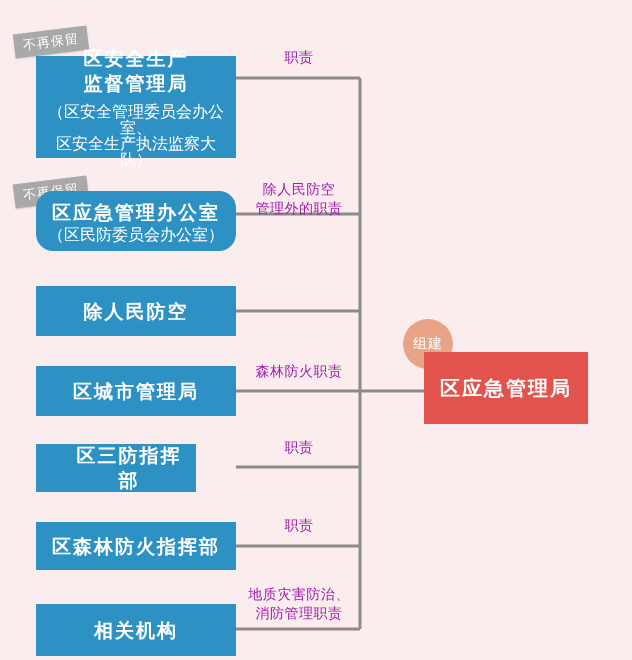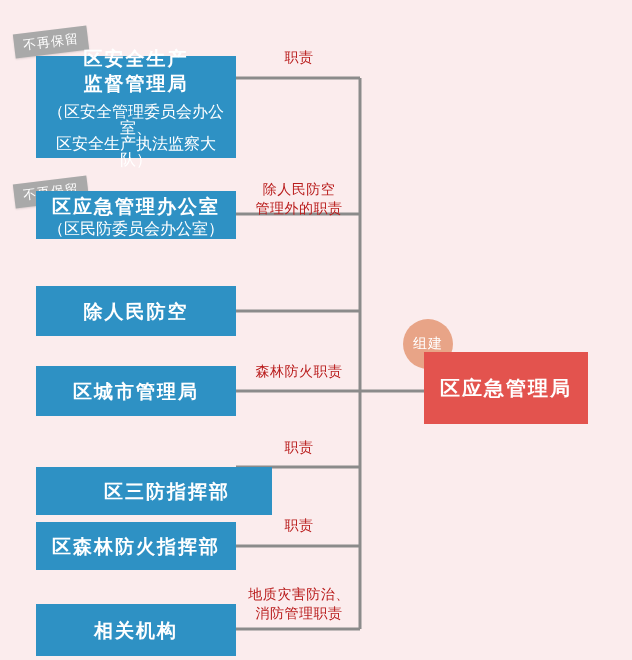--- a/index.html
+++ b/index.html
@@ -93,21 +93,21 @@
     letter-spacing: 1px;
     padding: 3px 9px;
     transform: rotate(-7deg);
     box-shadow: 0 1px 2px rgba(0,0,0,0.12);
     white-space: nowrap;
   }
 
   
   .edge-label {
     position: absolute;
-    color: #b91c1c;
+    color: #a21caf;
     font-size: 14px;
     line-height: 19px;
     text-align: center;
     white-space: pre-line;
     letter-spacing: 0.5px;
     background: transparent;
   }
 </style>
 </head>
 <body>
@@ -135,37 +135,37 @@
   <div class="ribbon" style="left:14px; top:180px;">不再保留</div>
 
   <div class="src-box" style="left:36px; top:56px; width:200px; height:102px;gap:6px;">
     <div class="src-title">区安全生产
 监督管理局</div>
     <div class="src-sub">（区安全管理委员会办公室、
 区安全生产执法监察大队）</div>
   </div>
   <div class="edge-label" style="left:244px; top:48px; width:110px;">职责</div>
 
-  <div class="src-box" style="left:36px; top:191px; width:200px; height:48px;">
+  <div class="src-box" style="left:36px; top:191px; width:200px; height:60px;border-radius:17px;">
     <div class="src-title">区应急管理办公室</div>
     <div class="src-sub">（区民防委员会办公室）</div>
   </div>
   <div class="edge-label" style="left:240px; top:180px; width:118px;">除人民防空
 管理外的职责</div>
 
   <div class="src-box" style="left:36px; top:286px; width:200px; height:50px;">
     <div class="src-title">除人民防空</div>
   </div>
 
   <div class="src-box" style="left:36px; top:366px; width:200px; height:50px;">
     <div class="src-title">区城市管理局</div>
   </div>
   <div class="edge-label" style="left:238px; top:362px; width:122px;">森林防火职责</div>
 
-  <div class="src-box" style="left:36px; top:467px; width:236px; height:48px;padding-left:32px;">
+  <div class="src-box" style="left:36px; top:444px; width:160px; height:48px;padding-left:32px;">
     <div class="src-title">区三防指挥部</div>
   </div>
   <div class="edge-label" style="left:244px; top:438px; width:110px;">职责</div>
 
   <div class="src-box" style="left:36px; top:522px; width:200px; height:48px;">
     <div class="src-title">区森林防火指挥部</div>
   </div>
   <div class="edge-label" style="left:244px; top:516px; width:110px;">职责</div>
 
   <div class="src-box" style="left:36px; top:604px; width:200px; height:52px;">

